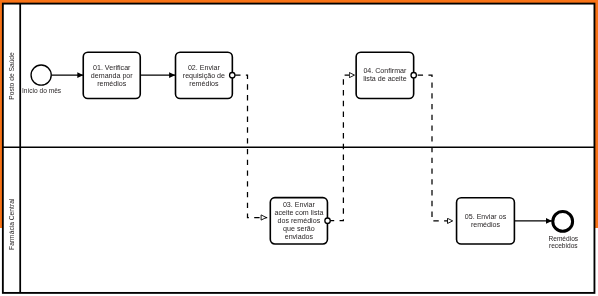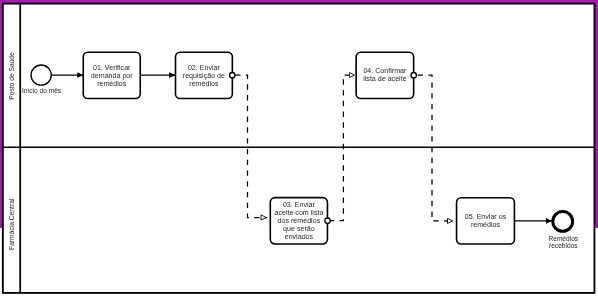--- a/index.html
+++ b/index.html
@@ -1,18 +1,18 @@
 <!DOCTYPE html>
 <html><head>
 <meta charset="utf-8">
 <title>BPMN</title>
 <style>
   html,body{margin:0;padding:0;background:#ffffff;}
   body{width:598px;height:296px;overflow:hidden;font-family:"Liberation Sans",sans-serif;}
-  #canvas{position:relative;width:598px;height:228px;background:#a21caf;}
+  #canvas{position:relative;width:598px;height:228px;background:#f97316;}
   svg{display:block;}
   .tasklabel{font-family:"Liberation Sans",sans-serif;font-size:7.1px;fill:#231f20;}
   .eventlabel{font-family:"Liberation Sans",sans-serif;font-size:6.6px;fill:#231f20;}
   .lanelabel{font-family:"Liberation Sans",sans-serif;font-size:6.7px;fill:#231f20;}
   .shape{fill:#ffffff;stroke:#000000;}
   .seqflow{fill:none;stroke:#000000;stroke-width:1.3;}
   .msgflow{fill:none;stroke:#000000;stroke-width:1.25;stroke-dasharray:5.4 5.36;stroke-dashoffset:7.9;}
 </style>
 </head>
 <body>

